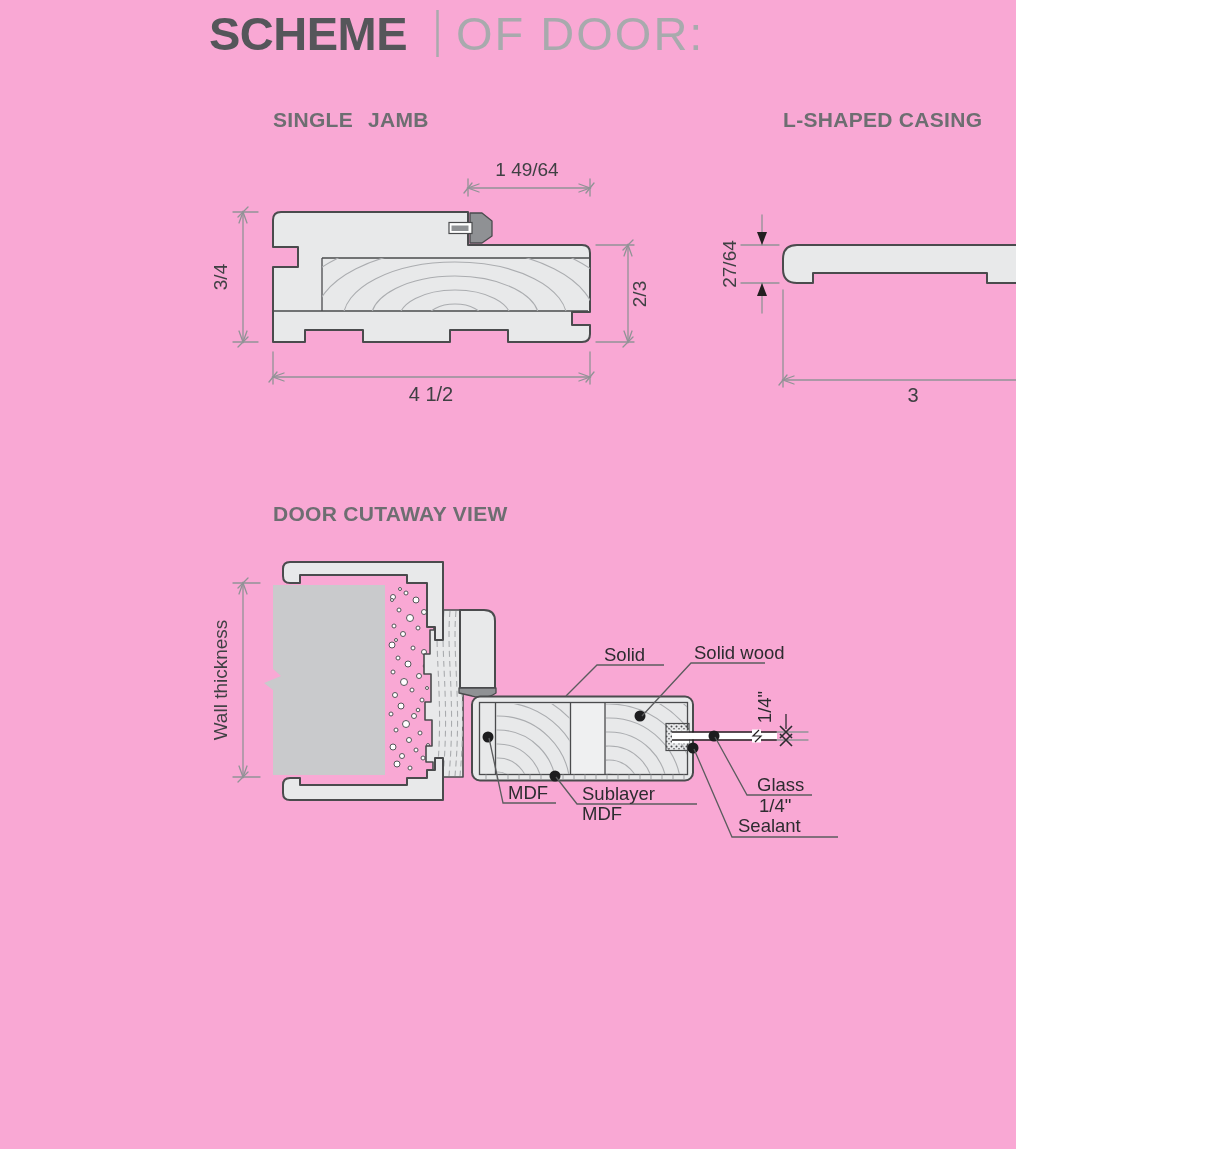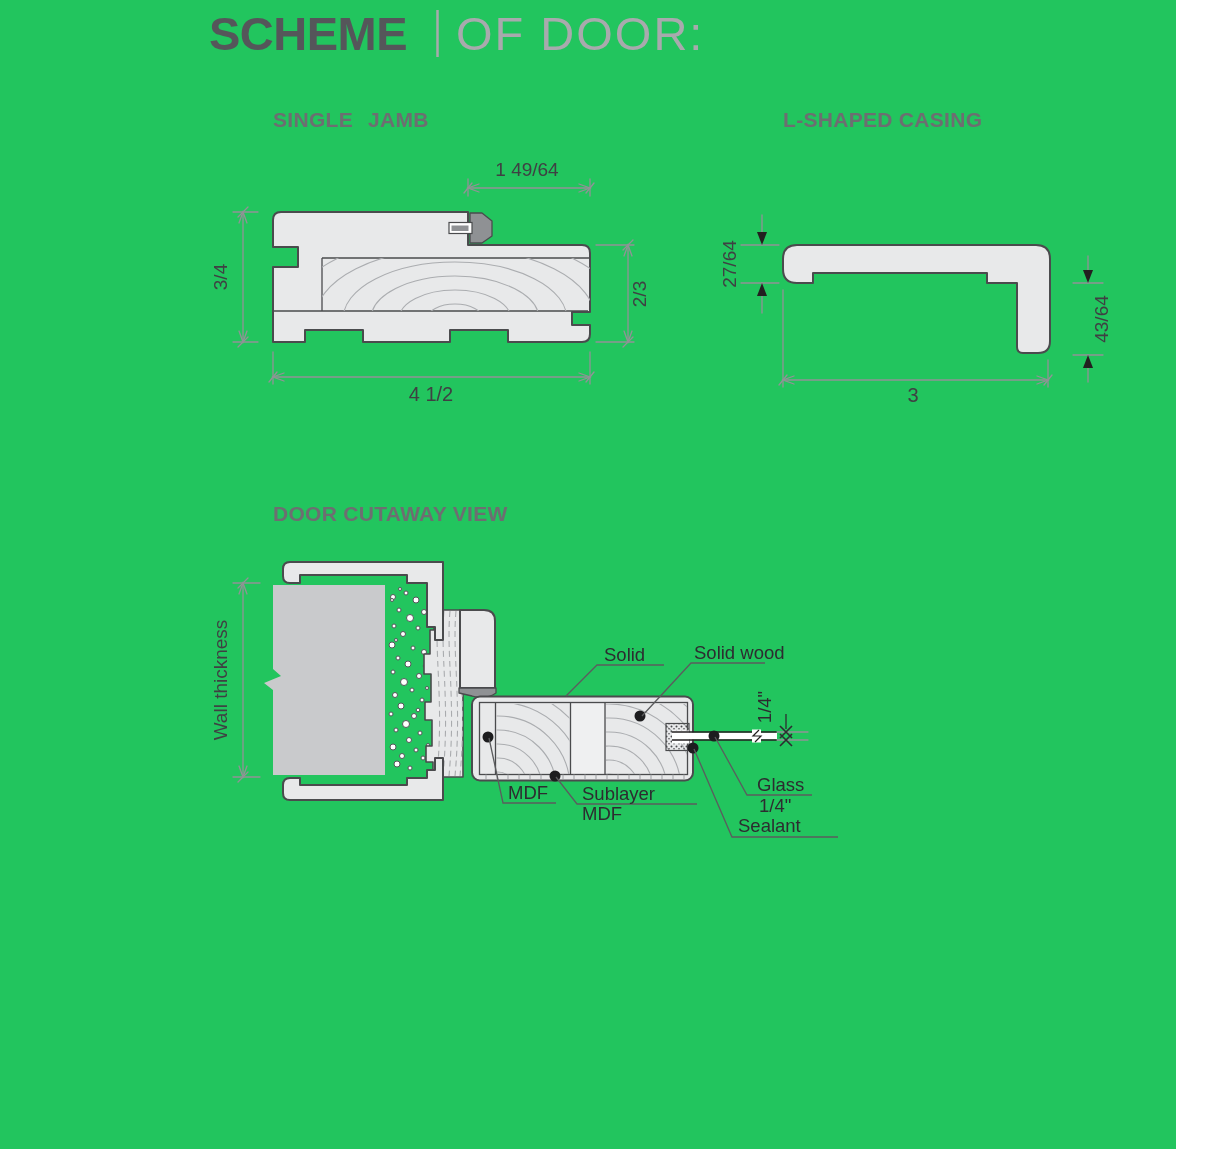--- a/index.html
+++ b/index.html
@@ -1,16 +1,16 @@
 <!DOCTYPE html>
 <html><head>
 <meta charset="utf-8">
 <style>
   html,body{margin:0;padding:0;background:#ffffff;}
-  .page{position:relative;width:1176px;height:1149px;background:#22c55e;overflow:hidden;
+  .page{position:relative;width:1016px;height:1149px;background:#f9a8d4;overflow:hidden;
         font-family:"Liberation Sans", sans-serif;}
   svg text{font-family:"Liberation Sans", sans-serif;}
   .title-primary{font-size:47px;font-weight:700;fill:#55565a;letter-spacing:-0.5px;}
   .title-secondary{font-size:47px;font-weight:400;fill:#a8aaad;letter-spacing:2px;}
   .heading{font-size:21px;font-weight:700;fill:#6d6e71;letter-spacing:0.3px;}
   .heading-wide{word-spacing:9px;}
   .dim-text{font-size:19px;fill:#3f4043;}
   .dim-text-lg{font-size:20px;fill:#3f4043;}
   .label-text{font-size:18.5px;fill:#2d2c30;}
   .outline{fill:#e8e9ea;stroke:#4a4b4d;stroke-width:2;stroke-linejoin:round;}

